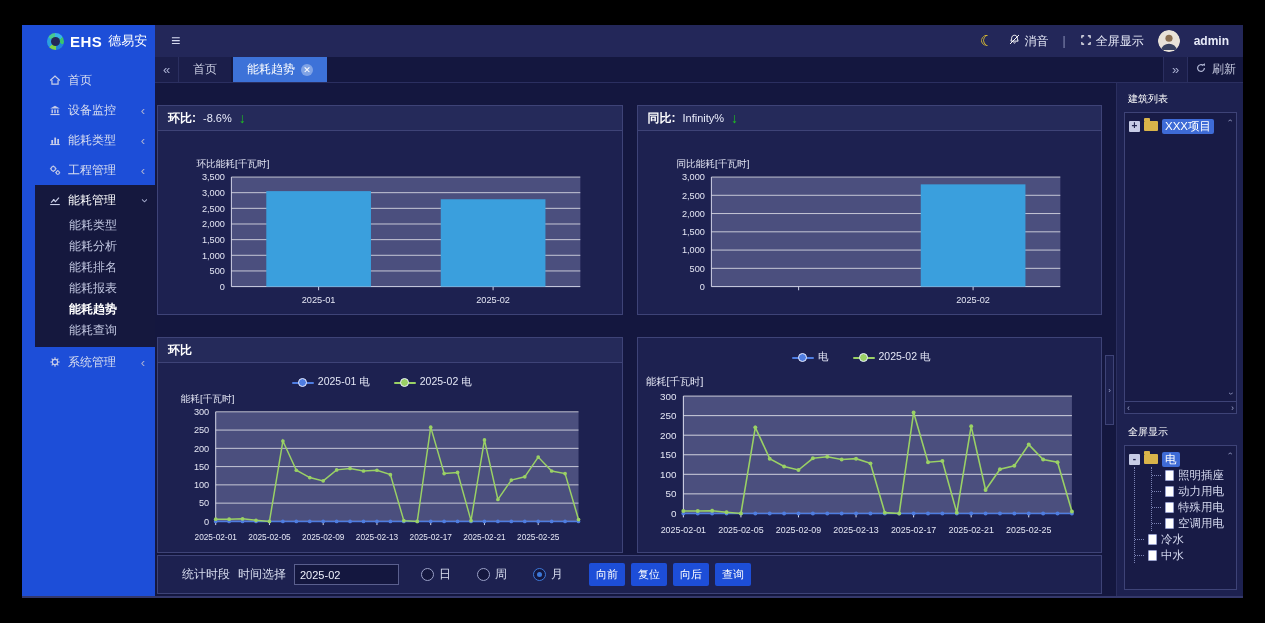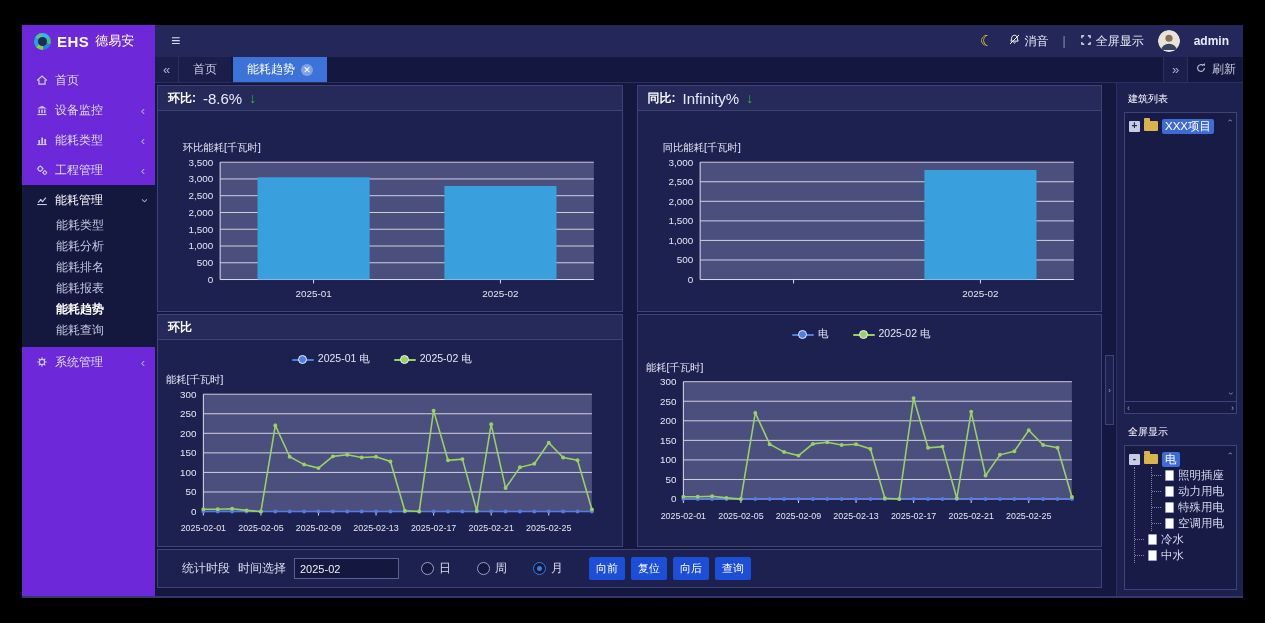--- a/index.html
+++ b/index.html
@@ -1,20 +1,20 @@
 <!DOCTYPE html>
 <html><head>
 <meta charset="utf-8">
 <style>
   * { box-sizing: border-box; margin: 0; padding: 0; }
   html,body { width:1265px; height:623px; background:#000; font-family:"Liberation Sans","DejaVu Sans",sans-serif; }
   .app { position:absolute; left:22px; top:25px; width:1221px; height:573px; background:#14173f; overflow:hidden; border-bottom:2px solid #34386b; }
 
   
-  .sidebar { position:absolute; left:0; top:0; width:133px; height:100%; background:#6d28d9; color:#dfe3f5; }
+  .sidebar { position:absolute; left:0; top:0; width:133px; height:100%; background:#1d4ed8; color:#dfe3f5;padding-left:13px; }
   .logo-row { height:32px; display:flex; align-items:center; padding-left:12px; gap:6px; }
   .logo-ring { width:17px; height:17px; border-radius:50%; position:relative; flex:0 0 auto;
     background:conic-gradient(#36b3e8 0 60deg,#39c46f 60deg 110deg,#1f86d8 110deg 175deg,#7ed348 175deg 230deg,#2aa0e0 230deg 300deg,#47c98f 300deg 360deg); }
   .logo-hole { position:absolute; inset:4px; border-radius:50%; background:#232759; }
   .logo-ehs { font-weight:bold; font-size:15px; color:#fff; letter-spacing:.5px; }
   .logo-name { font-size:13px; color:#fff; }
   .menu { margin-top:8px; }
   .m-item { position:relative; height:30px; display:flex; align-items:center; padding-left:13px; gap:6px; font-size:12px; color:#d9def0; cursor:pointer; }
   .m-item .mi-icon { width:14px; height:14px; display:inline-flex; }
   .m-group-open { background:#15183e; padding-bottom:6px; }
@@ -40,26 +40,26 @@
   .tab-nav.rightn { margin-left:auto; border-left:1px solid #2b2f60; border-right:none; }
   .tabs { display:flex; }
   .tab { display:flex; align-items:center; gap:6px; padding:0 14px; font-size:12px; color:#c6cadf; background:#1b1e4a; margin-right:2px; cursor:pointer; }
   .tab.active { background:#3d72d8; color:#fff; }
   .tab-close { width:12px; height:12px; border-radius:50%; background:rgba(255,255,255,.35); color:#fff; font-size:9px; line-height:12px; text-align:center; }
   .refresh { display:flex; align-items:center; gap:5px; padding:0 7px; color:#c6cadf; font-size:12px; border-left:1px solid #2b2f60; cursor:pointer; }
 
   
   .content { flex:1; display:flex; min-height:0; }
   .charts { width:949px; padding:2px; display:flex; flex-direction:column; gap:2px; flex:0 0 auto; }
-  .crow { display:flex; gap:14px; }
+  .crow { display:flex; gap:14px;margin-top:20px; }
   .row1 { height:227px; } .row2 { height:233px; }
   .panel { flex:1; background:#1d2150; border:1px solid #3e4377; display:flex; flex-direction:column; min-width:0; }
   .panel-header { height:25px; flex:0 0 auto; background:#252a5a; border-bottom:1px solid #3e4377; display:flex; align-items:center; padding:0 10px; gap:7px; font-size:12px; color:#fff; }
   .panel-header b { font-size:12px; }
-  .sumv { font-size:15px; color:#e8ebfa; }
+  .sumv { font-size:11px; color:#e8ebfa; }
   .arrow-down { color:#1ec41e; font-weight:bold; font-size:14px; line-height:1; }
   .panel-body { flex:1; position:relative; min-height:0; }
   .chart { position:absolute; inset:0; }
   .legend { position:absolute; top:12px; left:0; right:16px; display:flex; justify-content:center; gap:24px; font-size:10.5px; color:#e4e7f6; }
   .legend-item { display:inline-flex; align-items:center; gap:4px; cursor:pointer; }
   .lmark { position:relative; width:22px; height:9px; }
   .lline { position:absolute; left:0; right:0; top:4px; height:2px; border-radius:1px; }
   .ldot { position:absolute; left:6px; top:0; width:9px; height:9px; border-radius:50%; border:1.5px solid #e9edff; }
 
   

